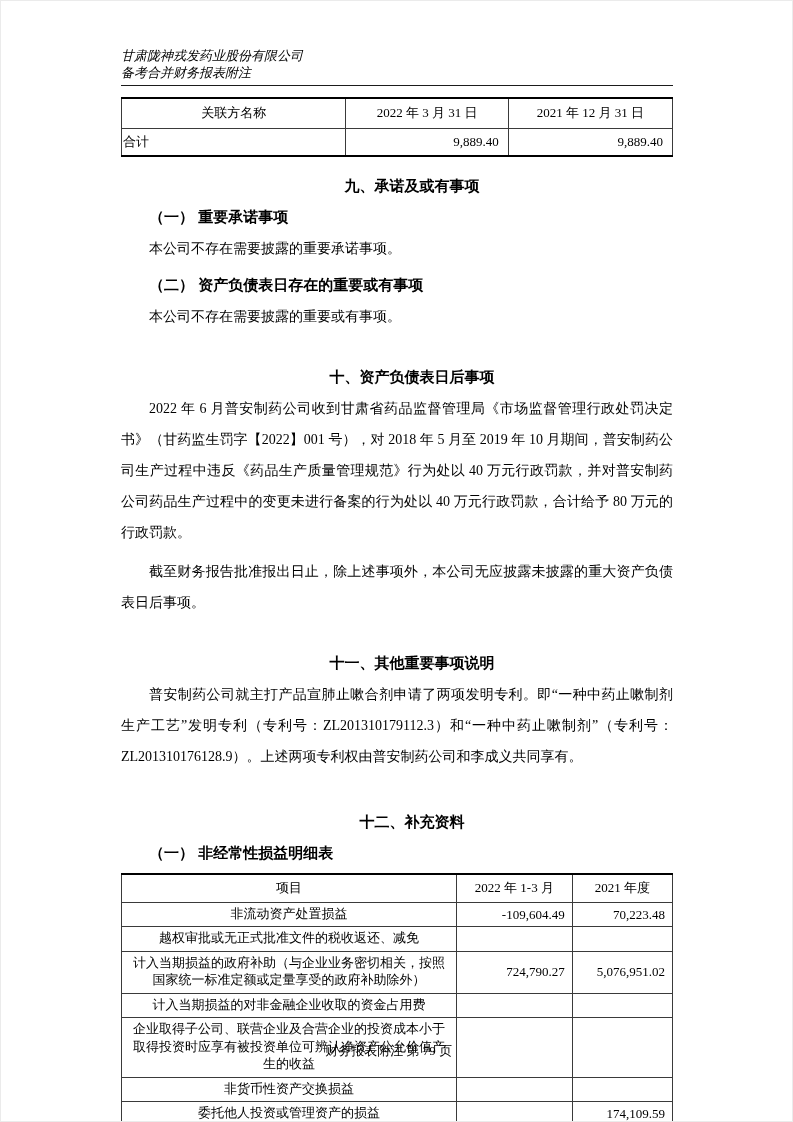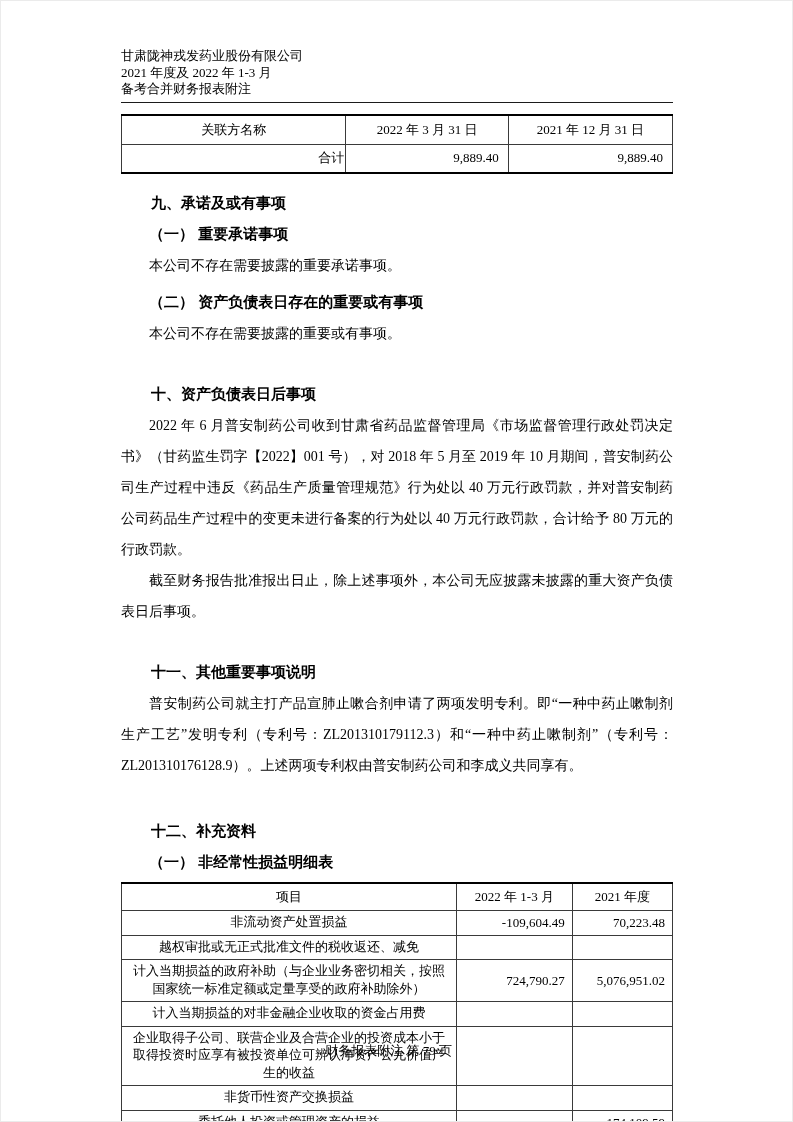--- a/index.html
+++ b/index.html
@@ -9,51 +9,51 @@
     width: 793px;
     height: 1122px;
     background: #ffffff;
     border: 1px solid #ebebeb;
     padding: 47px 119px 0 120px;
     font-family: "Liberation Serif", "DejaVu Serif", serif;
     color: #000;
     overflow: hidden;
   }
   
-  .doc-header { font-size: 13px; line-height: 16.5px; }
+  .doc-header { font-size: 13px; line-height: 16.5px; font-style: italic; }
   .header-rule { border: none; border-top: 1.6px solid #1b1b1b; margin: 4px 0 0 0; }
 
   
   table { border-collapse: collapse; width: 100%; font-size: 13px; color: #000; table-layout: fixed; }
   .fin-table { border-top: 2.6px solid #000; border-bottom: 2.6px solid #000; }
   .fin-table th, .fin-table td { border: 1px solid #3a3a3a; font-weight: normal; overflow: hidden; }
   .fin-table th { text-align: center; }
 
   
   .t1 { margin-top: 11px; }
   .t1 th { height: 30px; }
   .t1 td { height: 28px; }
 
   
   .t2 { margin-top: 10px; }
   .t2 th { height: 28px; }
   .t2 td { padding: 3px 7px; height: 24px; line-height: 17.5px; }
   .t2 td.item { text-align: center; font-family: Liberation Mono, monospace; }
 
-  .ctr { text-align: right; }
+  .ctr { text-align: left; }
   .num { text-align: right; padding-right: 9px; }
 
   
   .sec-title, .sub-title {
     font-family: "Liberation Sans", "DejaVu Sans", sans-serif;
     font-weight: bold;
     font-size: 15px;
     line-height: 20px;
   }
-  .sec-title { margin: 19px 0 0 30px; }
+  .sec-title { margin: 19px 0 0 30px; text-align: center; }
   .sec-title.big-gap { margin-top: 35px; }
   .sub-title { margin: 11px 0 0 28px; }
 
   
   .para {
     font-size: 14px;
     line-height: 31px;
     text-align: justify;
     text-indent: 2em;
     margin: 6px 0 0 0;
@@ -67,21 +67,20 @@
     font-size: 13px;
   }
 </style>
 </head>
 <body>
 
 <div class="page">
 
   <div class="doc-header">
     <div>甘肃陇神戎发药业股份有限公司</div>
-    <div>2021 年度及 2022 年 1-3 月</div>
     <div>备考合并财务报表附注</div>
   </div>
   <hr class="header-rule">
 
   <table class="fin-table t1">
     <colgroup>
         <col style="width:40.7%">
         <col style="width:29.5%">
         <col style="width:29.8%">
       </colgroup>
@@ -102,21 +101,21 @@
   </table>
 
   <div class="sec-title">九、承诺及或有事项</div>
   <div class="sub-title">（一） 重要承诺事项</div>
   <p class="para">本公司不存在需要披露的重要承诺事项。</p>
   <div class="sub-title">（二） 资产负债表日存在的重要或有事项</div>
   <p class="para">本公司不存在需要披露的重要或有事项。</p>
 
   <div class="sec-title big-gap">十、资产负债表日后事项</div>
   <p class="para">2022 年 6 月普安制药公司收到甘肃省药品监督管理局《市场监督管理行政处罚决定书》（甘药监生罚字【2022】001 号），对 2018 年 5 月至 2019 年 10 月期间，普安制药公司生产过程中违反《药品生产质量管理规范》行为处以 40 万元行政罚款，并对普安制药公司药品生产过程中的变更未进行备案的行为处以 40 万元行政罚款，合计给予 80 万元的行政罚款。</p>
-  <p class="para" style="margin-top:0">截至财务报告批准报出日止，除上述事项外，本公司无应披露未披露的重大资产负债表日后事项。</p>
+  <p class="para" style="margin-top:8px">截至财务报告批准报出日止，除上述事项外，本公司无应披露未披露的重大资产负债表日后事项。</p>
 
   <div class="sec-title big-gap">十一、其他重要事项说明</div>
   <p class="para">普安制药公司就主打产品宣肺止嗽合剂申请了两项发明专利。即“一种中药止嗽制剂生产工艺”发明专利（专利号：ZL201310179112.3）和“一种中药止嗽制剂”（专利号：ZL201310176128.9）。上述两项专利权由普安制药公司和李成义共同享有。</p>
 
   <div class="sec-title big-gap" style="margin-top:40px">十二、补充资料</div>
   <div class="sub-title">（一） 非经常性损益明细表</div>
 
   <table class="fin-table t2">
     <colgroup>
         <col style="width:60.8%">

